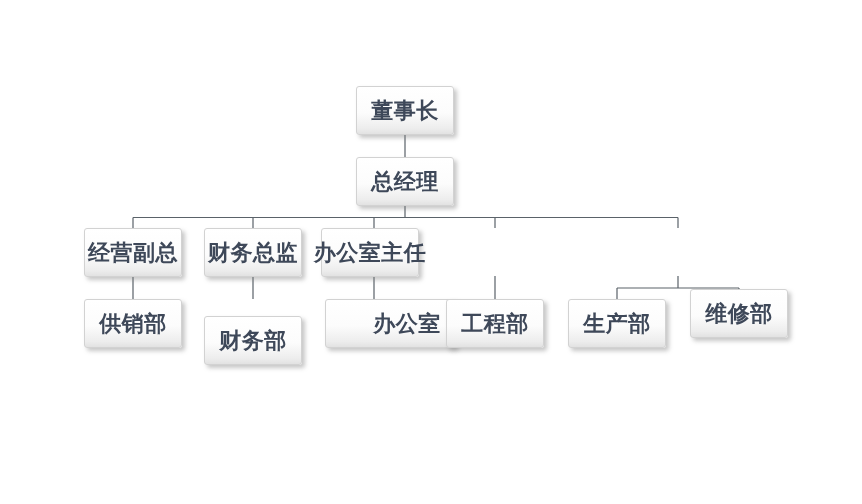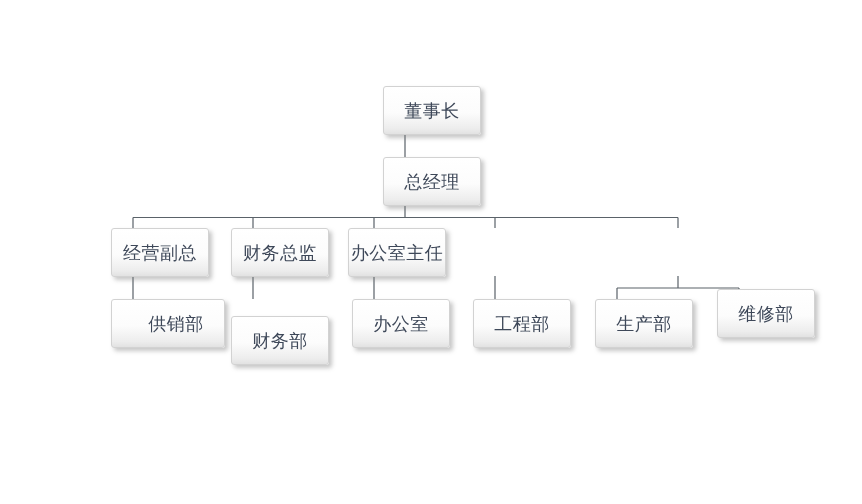--- a/index.html
+++ b/index.html
@@ -26,39 +26,38 @@
     position: absolute;
     width: 96px;
     height: 47px;
     background: linear-gradient(180deg, #ffffff 0%, #fcfcfc 55%, #ededed 88%, #e2e2e2 100%);
     border: 1px solid #d2d2d2;
     border-radius: 3px;
     box-shadow: 3px 3px 4px rgba(130,130,130,0.45);
     display: flex;
     align-items: center;
     justify-content: center;
-    font-size: 18px;
-    font-weight: normal;
+    font-size: 22px;
+    font-weight: bold;
     color: #3E4859;
     letter-spacing: 0.5px;
     white-space: nowrap;
     cursor: default;
-    margin-left: 27px;
   }
   
   .p0  { left: 356px; top: 86px;  }
   .p1  { left: 356px; top: 157px; }
   .p2  { left: 84px;  top: 228px; text-align: center; }
   .p3  { left: 204px; top: 228px; }
   .p4  { left: 321px; top: 228px; }
   .p5  { left: 446px; top: 228px; }
   .p6  { left: 629px; top: 228px; }
-  .p7  { left: 84px;  top: 299px; padding-left: 16px; }
+  .p7  { left: 84px;  top: 299px; }
   .p8  { left: 204px; top: 316px; }
-  .p9  { left: 325px; top: 299px; }
+  .p9  { left: 325px; top: 299px; padding-left: 33px; }
   .p10 { left: 446px; top: 299px; }
   .p11 { left: 568px; top: 299px; }
   .p12 { left: 690px; top: 289px; }
 </style>
 </head>
 <body>
 
 <div class="canvas">
 
   <svg class="connectors" viewBox="0 0 862 504" xmlns="http://www.w3.org/2000/svg">

